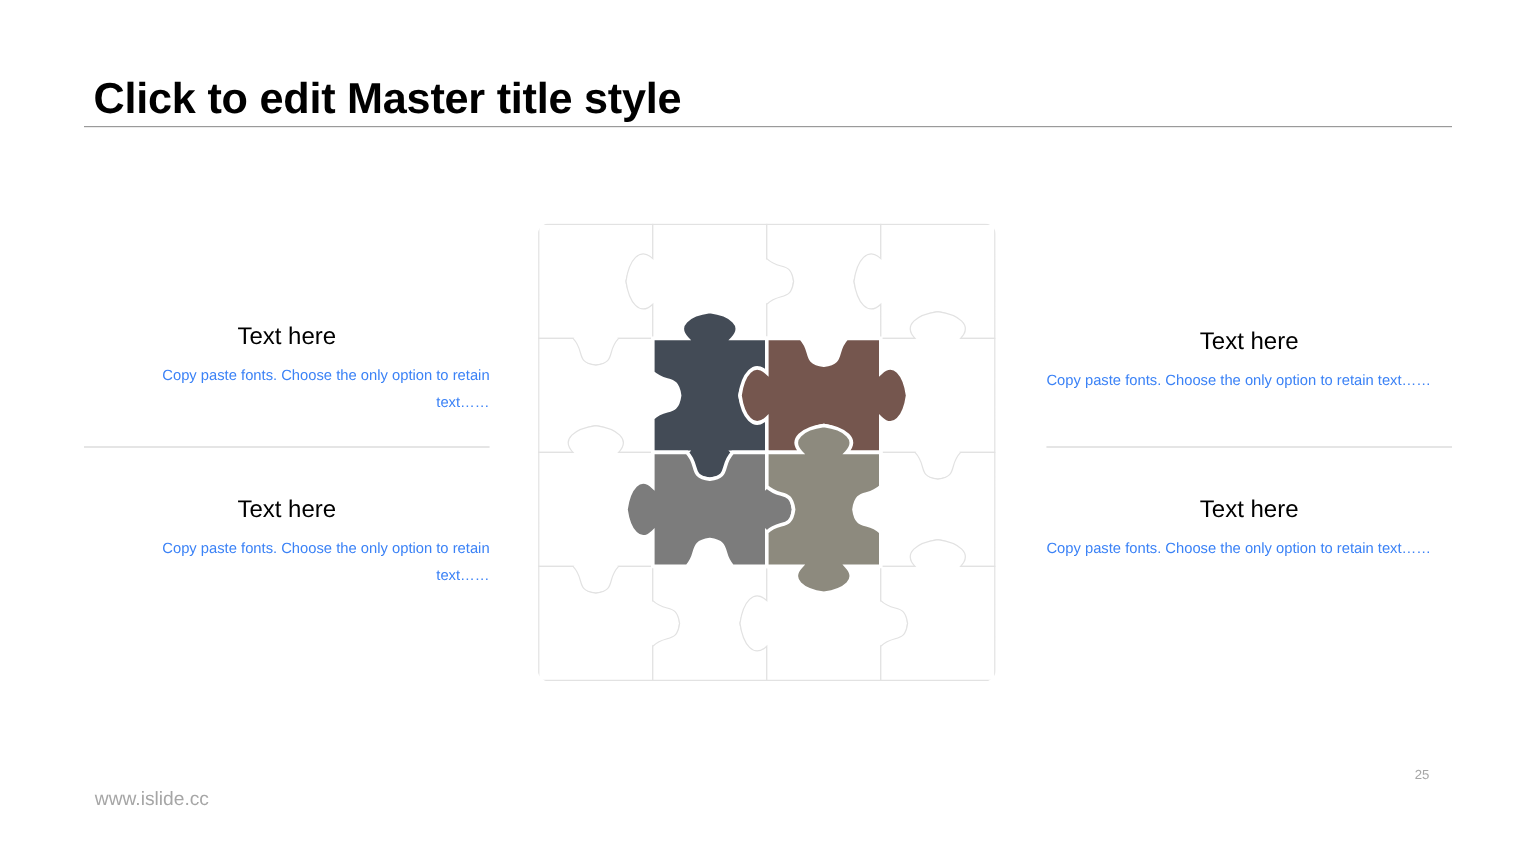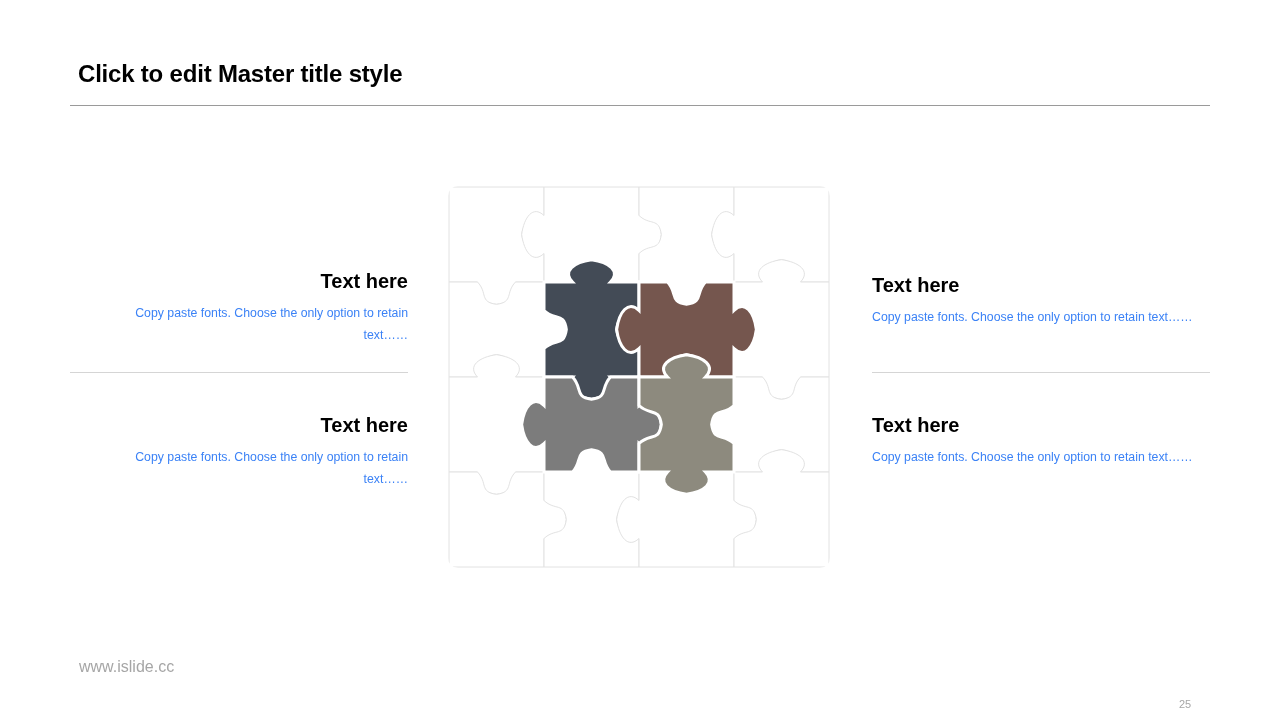--- a/index.html
+++ b/index.html
@@ -14,21 +14,21 @@
     overflow: hidden;
     font-family: "Liberation Sans", sans-serif;
     color: #1a1a1a;
   }
 
   
   #slide-title {
     position: absolute;
     left: 78px;
     top: 60px;
-    font-size: 24px;
+    font-size: 36px;
     font-weight: bold;
     letter-spacing: -0.2px;
     color: #000000;
     line-height: 1.2;
     white-space: nowrap;
   }
   #title-rule {
     position: absolute;
     left: 70px;
     top: 105px;
@@ -40,24 +40,25 @@
   
   .col {
     position: absolute;
     width: 338px;
   }
   .col-left  { left: 70px;  text-align: right; }
   .col-right { left: 872px; text-align: left;  }
 
   .block-heading {
     font-size: 20px;
-    font-weight: bold;
+    font-weight: normal;
     color: #000000;
     line-height: 1.15;
     margin: 0;
+    text-align: center;
   }
   .block-body {
     font-size: 12.3px;
     line-height: 1.78;
     color: #3b82f6;
     margin: 10px 0 0 0;
   }
   .col-left .block-body  { padding-left: 18px; }
   .col-right .block-body { padding-right: 12px; }
 
@@ -90,21 +91,21 @@
     position: absolute;
     left: 79px;
     top: 658px;
     font-size: 16px;
     color: #a6a6a6;
     text-align: center;
   }
   #page-number {
     position: absolute;
     left: 1160px;
-    top: 698px;
+    top: 640px;
     width: 50px;
     text-align: center;
     font-size: 11px;
     color: #a6a6a6;
   }
 </style>
 </head>
 <body>
 
 <div id="slide-title">Click to edit Master title style</div>

